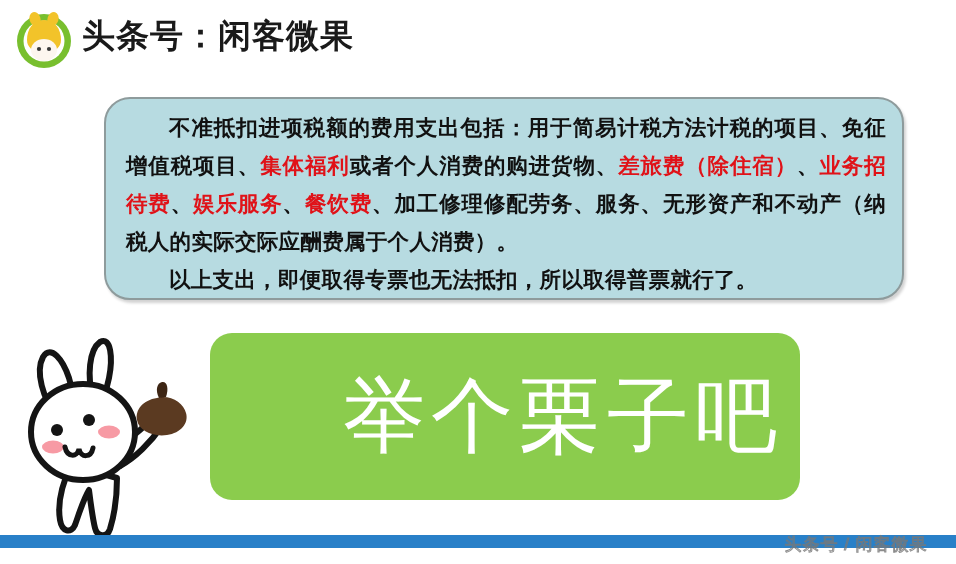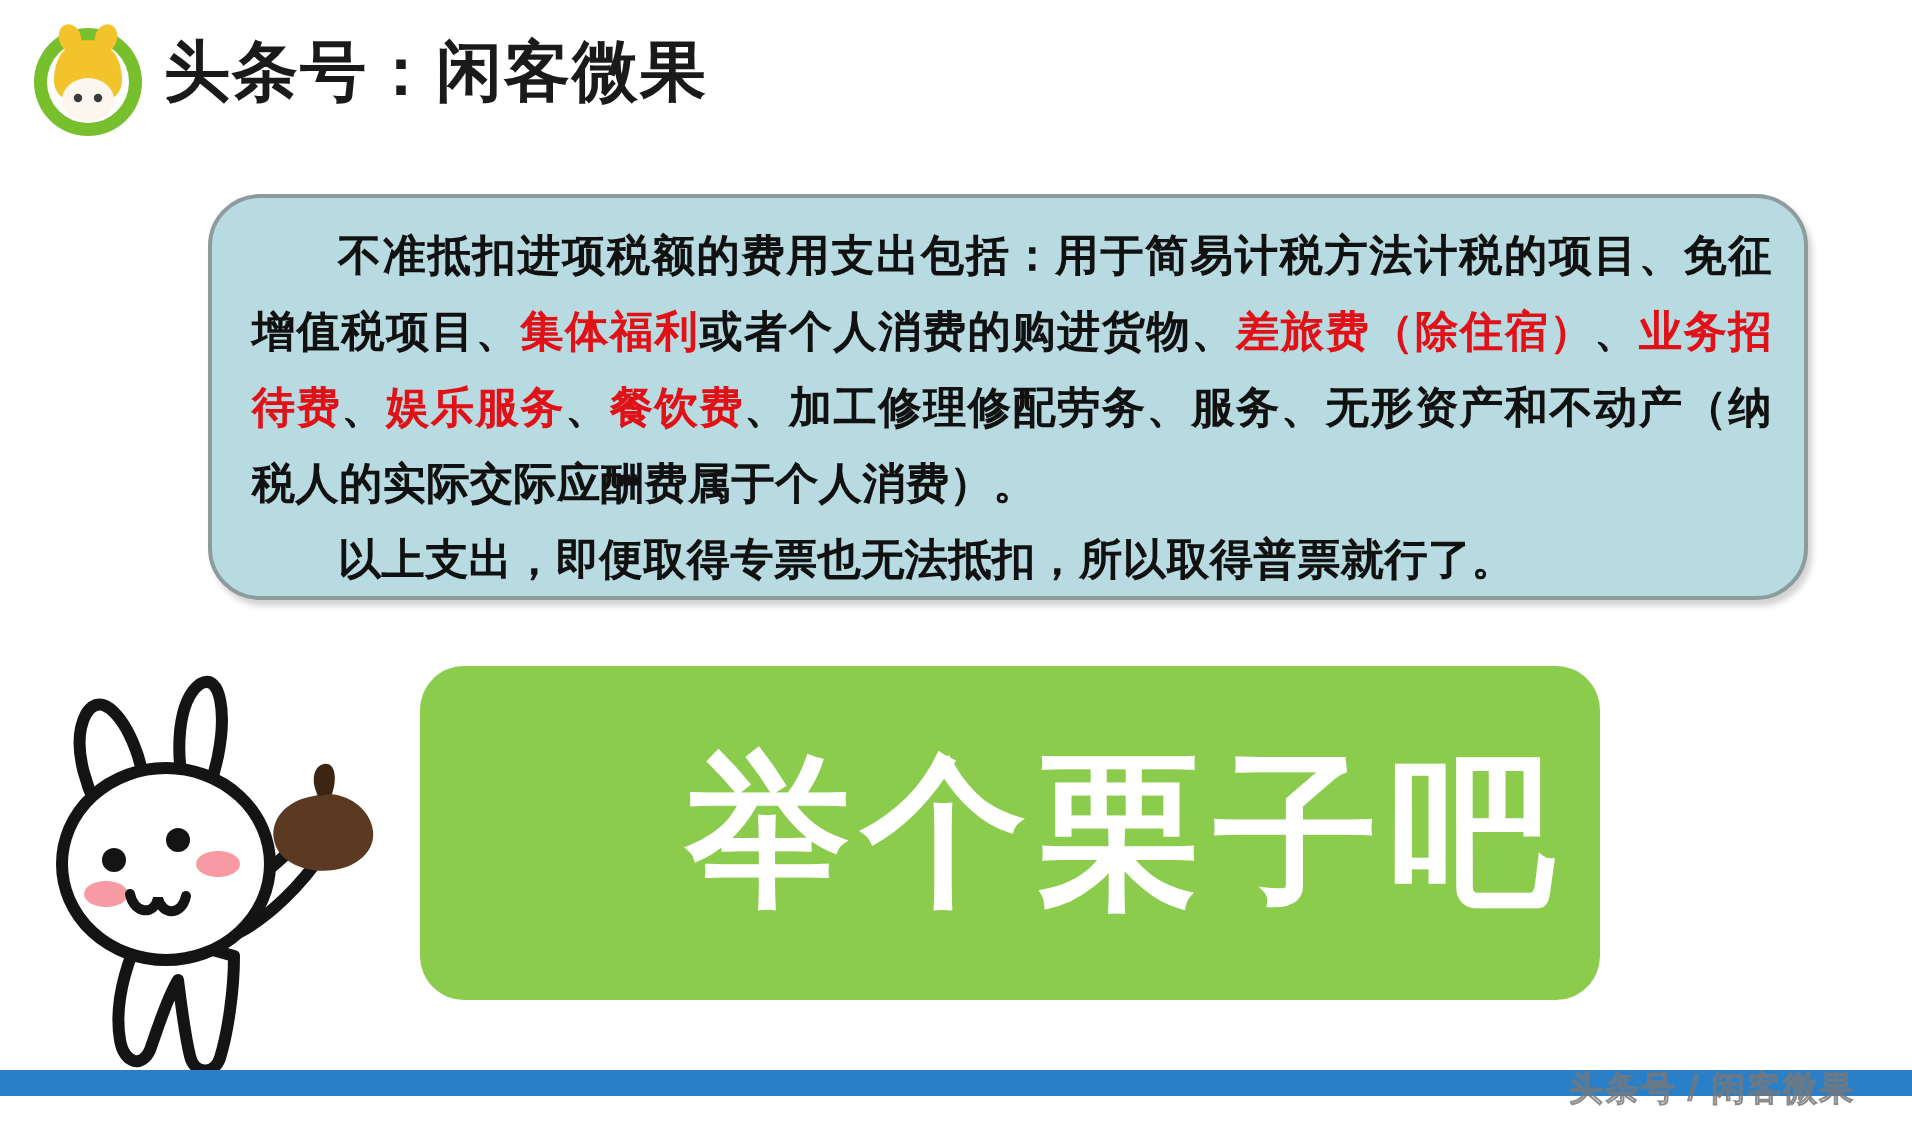--- a/index.html
+++ b/index.html
@@ -97,21 +97,21 @@
     border-radius: 22px;
   }
   #green-banner-label {
     position: absolute;
     left: 0; top: 0;
     width: 706px; height: 167px;
     display: flex;
     align-items: center;
     justify-content: center;
     font-size: 82px;
-    font-weight: bold;
+    font-weight: normal;
     color: #ffffff;
     letter-spacing: 6px;
     white-space: nowrap;
   }
 
   
   #rabbit {
     position: absolute;
     left: 5px; top: 320px;
     width: 205px; height: 225px;

